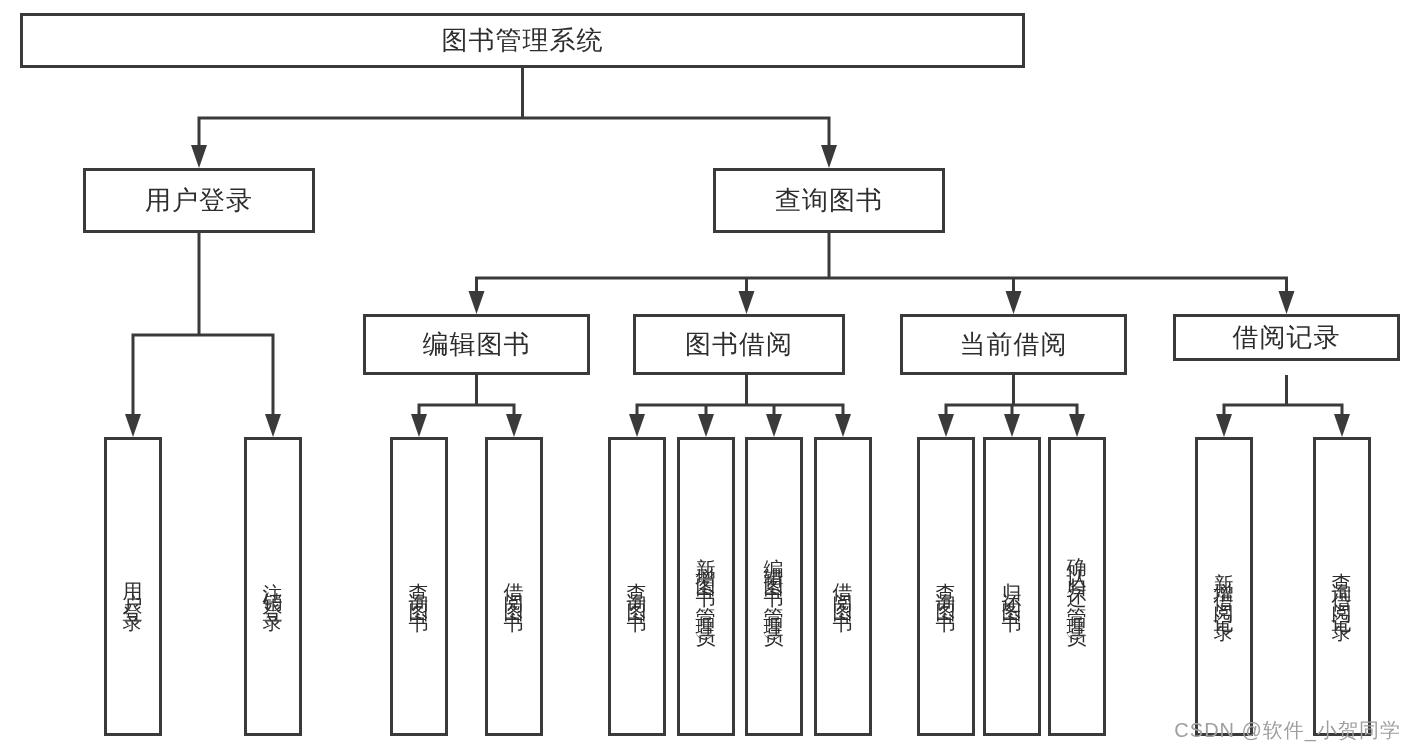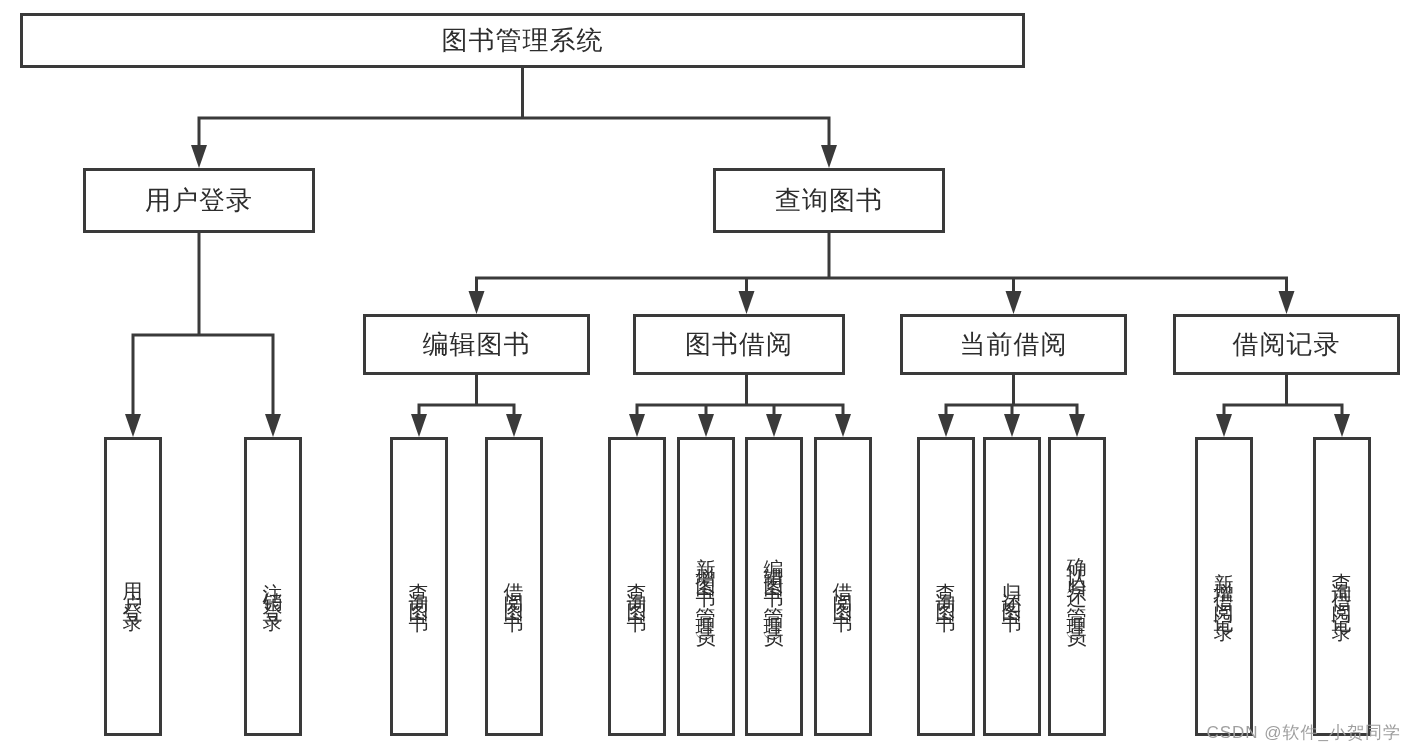--- a/index.html
+++ b/index.html
@@ -28,21 +28,21 @@
     writing-mode:vertical-rl;
     text-orientation:mixed;
     font-size:20px;
     letter-spacing:10px;
     color:var(--label,#2d2d2d);
     line-height:1;
   }
   #watermark{
     position:absolute;
     right:4px;bottom:3px;
-    font-size:17px;
+    font-size:20px;
     letter-spacing:1px;
     color:var(--watermark,#9f9f9f);
     z-index:5;
     white-space:nowrap;
   }
 </style>
 </head>
 <body>
 
 <div id="stage" style="--background: #ffffff; --border: #3a3a3a; --line: #3a3a3a; --label: #2d2d2d; --watermark: #9f9f9f;">
@@ -100,21 +100,21 @@
       </div>
       <div class="node node-h" style="left: 363px; top: 314px; width: 227px; height: 61px;">
         <span class="lbl">编辑图书</span>
       </div>
       <div class="node node-h" style="left: 633px; top: 314px; width: 212px; height: 61px;">
         <span class="lbl">图书借阅</span>
       </div>
       <div class="node node-h" style="left: 900px; top: 314px; width: 227px; height: 61px;">
         <span class="lbl">当前借阅</span>
       </div>
-      <div class="node node-h" style="left: 1173px; top: 314px; width: 227px; height: 61px;">
+      <div class="node node-h" style="left: 1173px; top: 314px; width: 227px; height: 47px;">
         <span class="lbl">借阅记录</span>
       </div>
       <div class="node node-v" style="left: 104px; top: 437px; width: 58px; height: 299px;">
         <span class="lbl">用户登录</span>
       </div>
       <div class="node node-v" style="left: 244px; top: 437px; width: 58px; height: 299px;">
         <span class="lbl">注销登录</span>
       </div>
       <div class="node node-v" style="left: 390px; top: 437px; width: 58px; height: 299px;">
         <span class="lbl">查询图书</span>

